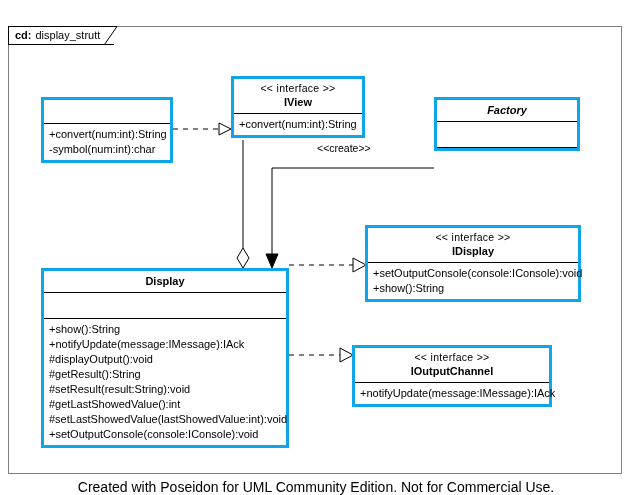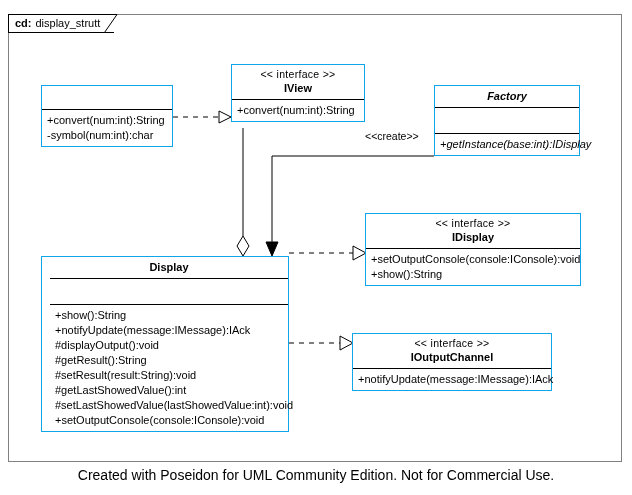--- a/index.html
+++ b/index.html
@@ -11,21 +11,21 @@
     width: 632px;
     height: 495px;
     position: relative;
     font-family: "Liberation Sans", sans-serif;
     color: #000000;
     overflow: hidden;
   }
 
   #canvas {
     position: absolute;
-    left: 0; top: 4px;
+    left: 0; top: 16px;
     width: 632px;
     height: 444px;
   }
 
   
   .frame {
     position: absolute;
     left: 8px;
     top: 10px;
     width: 614px;
@@ -61,21 +61,21 @@
     top: 10px;
     width: 14px;
     height: 19px;
     overflow: hidden;
   }
 
   
   .uml-class {
     position: absolute;
     box-sizing: border-box;
-    border: 1px solid #0ea5e9;
+    border: 3px solid #0ea5e9;
     background: #ffffff;
     font-size: 11px;
     line-height: 13px;
   }
   .uml-head {
     box-sizing: border-box;
     border-bottom: 1px solid #000000;
     text-align: center;
     padding: 3px 4px 4px 4px;
   }
@@ -119,21 +119,20 @@
   }
 
   
   .edge-label {
     position: absolute;
     font-size: 10.5px;
     line-height: 12px;
     white-space: nowrap;
     background: #ffffff;
     padding: 0 1px;
-    margin-left: 48px;
   }
 
   
   .footer {
     position: absolute;
     left: 0;
     top: 464px;
     width: 632px;
     text-align: center;
     font-size: 14px;
@@ -216,26 +215,23 @@
     <div class="uml-ops">
       <span class="op">+convert(num:int):String</span>
     </div>
   </div>
 
   <div class="uml-class" style="left:434px; top:81px; width:146px;font-style:italic;">
     <div class="uml-head">
       <span class="uml-name">Factory</span>
     </div>
     <div class="uml-attrs" style="height:26px;"></div>
-    <div class="uml-ops">
-      <span class="op">+getInstance(base:int):IDisplay</span>
-    </div>
-  </div>
-
-  <div class="uml-class" style="left:41px; top:252px; width:248px;padding-left:8px;">
+  </div>
+
+  <div class="uml-class" style="left:41px; top:252px; width:248px;">
     <div class="uml-head">
       <span class="uml-name">Display</span>
     </div>
     <div class="uml-attrs" style="height:26px;"></div>
     <div class="uml-ops">
       <span class="op">+show():String</span>
       <span class="op">+notifyUpdate(message:IMessage):IAck</span>
       <span class="op">#displayOutput():void</span>
       <span class="op">#getResult():String</span>
       <span class="op">#setResult(result:String):void</span>

